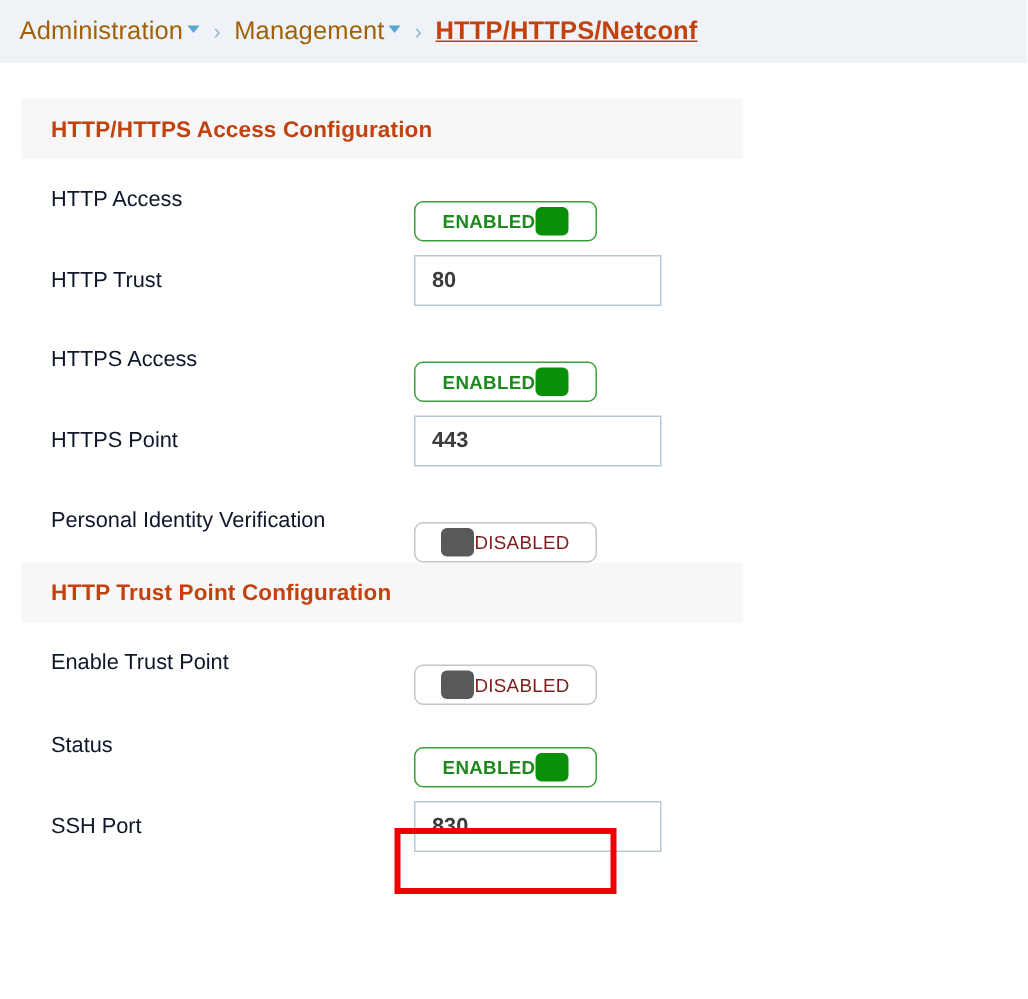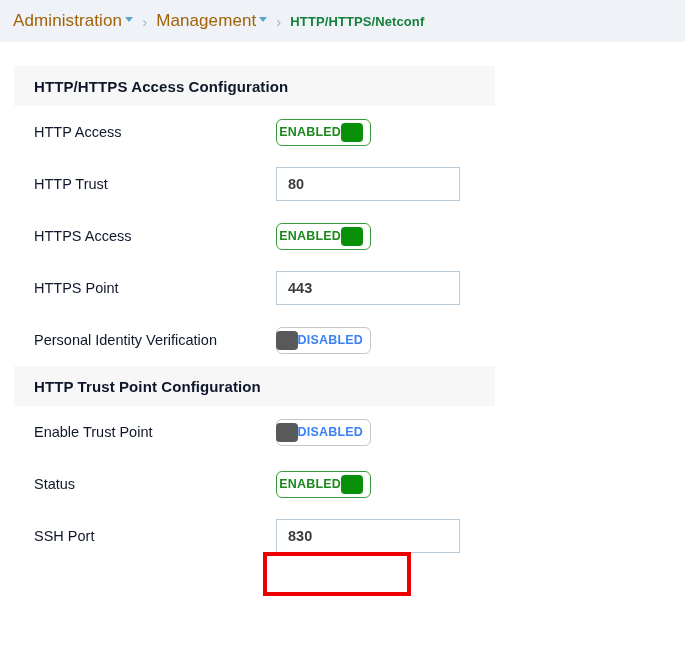--- a/index.html
+++ b/index.html
@@ -28,23 +28,24 @@
     box-sizing: border-box;
   }
   .crumb {
     font-size: 17px;
     color: #5ba4cf;
     letter-spacing: .1px;
     white-space: nowrap;
   }
   .crumb.link { color: #a16207; cursor: pointer; }
   .crumb.current {
-    color: #15803d;
-    font-weight: bold;
-    font-size: 13px;
+    color: #c2410c;
+    font-weight: bold;
+    font-size: 17px;
+    text-decoration: underline;
   }
   .caret-down {
     display: inline-block;
     width: 0; height: 0;
     border-left: 4px solid transparent;
     border-right: 4px solid transparent;
     border-top: 5px solid #5ba4cf;
     margin-left: 3px;
     margin-bottom: 5px;
     vertical-align: middle;
@@ -66,21 +67,21 @@
 
   .section-header {
     background: #f7f7f8;
     height: 40px;
     display: flex;
     align-items: center;
     padding-left: 20px;
     box-sizing: border-box;
     font-size: 15px;
     font-weight: bold;
-    color: #0f172a;
+    color: #c2410c;
     letter-spacing: .1px;
     text-align: right;
   }
 
   .row {
     display: flex;
     align-items: center;
     min-height: 52px;
     padding-left: 20px;
     box-sizing: border-box;
@@ -94,30 +95,31 @@
   }
   .row-control {
     flex: 1 1 auto;
     display: flex;
     align-items: center;
   }
 
   
   .toggle {
     box-sizing: border-box;
-    width: 95px;
+    width: 122px;
     height: 27px;
     border-radius: 6px;
     display: flex;
     align-items: center;
-    justify-content: flex-end;
+    justify-content: center;
     padding: 0 7px;
     background: #ffffff;
     cursor: pointer;
     user-select: none;
+    margin-top: 28px;
   }
   .toggle .tg-text {
     font-size: 12.5px;
     font-weight: bold;
     letter-spacing: .2px;
   }
   .toggle .tg-knob {
     width: 22px;
     height: 19px;
     border-radius: 4px;
@@ -126,27 +128,27 @@
   .toggle.on {
     border: 1.6px solid #3a9e3a;
   }
   .toggle.on .tg-text { color: #1e8a1e; }
   .toggle.on .tg-knob { background: #089108; }
 
   .toggle.off {
     border: 1.4px solid #c3c6ca;
     flex-direction: row;
   }
-  .toggle.off .tg-text { color: #3b82f6; font-weight: bold; }
+  .toggle.off .tg-text { color: #7f1d1d; font-weight: normal; }
   .toggle.off .tg-knob { background: #58595b; }
 
   
   .text-input {
     box-sizing: border-box;
-    width: 184px;
+    width: 165px;
     height: 34px;
     border: 1px solid #b9c8d4;
     background: #ffffff;
     font-family: "Liberation Sans", sans-serif;
     font-size: 14.5px;
     font-weight: bold;
     color: #3c3c3c;
     padding: 0 11px;
     outline: none;
   }

